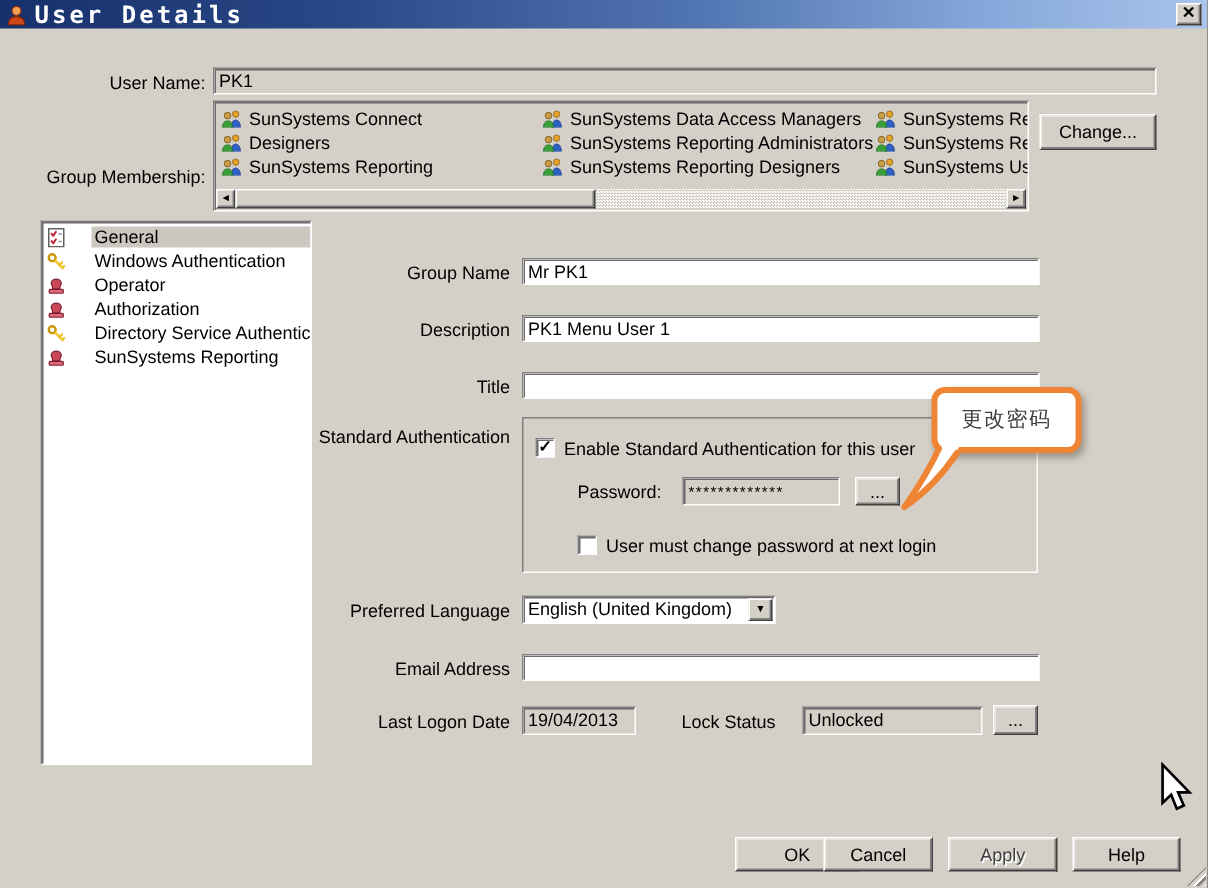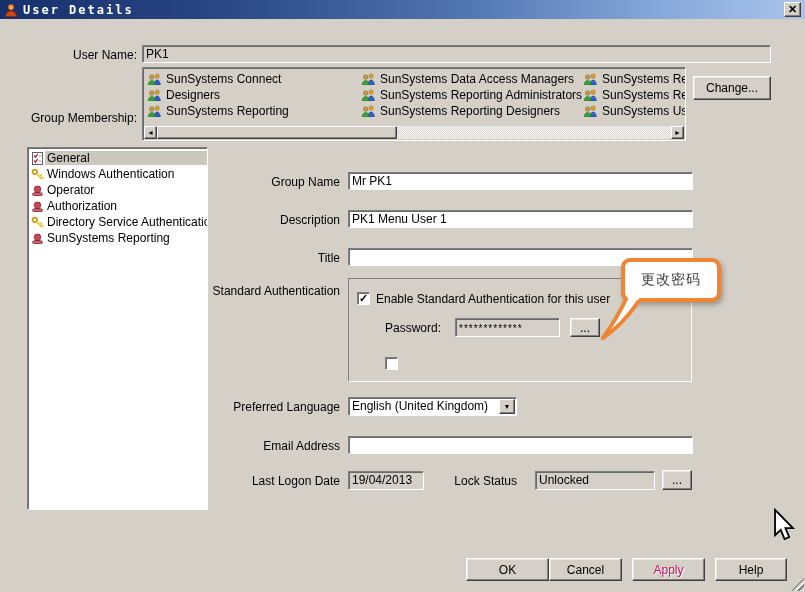--- a/index.html
+++ b/index.html
@@ -3,39 +3,39 @@
 <meta charset="utf-8">
 <style>
   html,body{margin:0;padding:0;background:#555;}
   *{box-sizing:border-box;}
   .window{position:relative;width:805px;height:592px;background:#d4d0c8;overflow:hidden;
           font-family:"Liberation Sans",sans-serif;font-size:12px;color:#000;}
   .titlebar{position:absolute;left:0;top:0;width:805px;height:19px;
     background:linear-gradient(90deg,#16306c 0%,#2a4886 28%,#5276b2 58%,#86a8da 82%,#a9c4ec 100%);
     display:flex;align-items:center;}
   .titlebar .title{color:#fff;font-family:"DejaVu Sans Mono",monospace;font-weight:bold;
-    font-size:12px;letter-spacing:2px;margin-left:5px;white-space:nowrap;}
+    font-size:16px;letter-spacing:2px;margin-left:5px;white-space:nowrap;}
   .app-icon{width:14px;height:14px;margin-left:4px;display:inline-flex;}
   .close-btn{position:absolute;right:4px;top:2px;width:17px;height:15px;
     background:#d4d0c8;border:1px solid;border-color:#fff #404040 #404040 #fff;
     box-shadow:inset -1px -1px 0 #808080;display:flex;align-items:center;justify-content:center;
     font-weight:bold;font-size:11px;line-height:1;padding:0 0 1px 0;}
   .lbl{position:absolute;text-align:right;white-space:nowrap;}
   .field{position:absolute;background:#fff;border:1px solid;border-color:#808080 #fff #fff #808080;
     box-shadow:inset 1px 1px 0 #6a6a6a;padding:1px 3px 0 3px;overflow:hidden;white-space:nowrap;}
   .ro{background:#d4d0c8;}
   .btn{position:absolute;background:#d4d0c8;border:1px solid;border-color:#fff #404040 #404040 #fff;
     box-shadow:inset -1px -1px 0 #808080,inset 1px 1px 0 #e8e5de;
     display:flex;align-items:center;justify-content:center;font-size:12px;cursor:default;}
-  .btn.disabled{color:#be185d;text-shadow:1px 1px 0 #fff;}
+  .btn.disabled{color:#404040;text-shadow:1px 1px 0 #fff;}
   .listbox{position:absolute;background:#d4d0c8;border:1px solid;border-color:#808080 #fff #fff #808080;
     box-shadow:inset 1px 1px 0 #6a6a6a;overflow:hidden;}
   .navbox{position:absolute;background:#fff;border:1px solid;border-color:#808080 #fff #fff #808080;
     box-shadow:inset 1px 1px 0 #6a6a6a;overflow:hidden;padding-top:2px;}
-  .nav-row{display:flex;align-items:center;height:16px;padding-left:3px;}
+  .nav-row{display:flex;align-items:center;height:16px;padding-left:3px;gap:16px;}
   .nav-row .ic{width:14px;height:13px;flex:0 0 14px;display:flex;align-items:center;}
   .nav-row .lab{padding:0 2px;white-space:nowrap;}
   .nav-row.sel .lab{background:#ccc8c0;flex:1;}
   .grp-col{position:absolute;top:3px;}
   .grp-row{display:flex;align-items:center;height:16px;white-space:nowrap;}
   .grp-row .ic{width:15px;height:12px;flex:0 0 15px;margin-right:4px;display:flex;}
   .hscroll{position:absolute;left:1px;right:1px;bottom:1px;height:13px;
     background:repeating-conic-gradient(#ffffff 0% 25%,#d4d0c8 0% 50%) 0 0/2px 2px;}
   .sb-btn{position:absolute;top:0;width:13px;height:13px;background:#d4d0c8;
     border:1px solid;border-color:#fff #404040 #404040 #fff;box-shadow:inset -1px -1px 0 #808080;
@@ -262,20 +262,21 @@
   <div class="field" style="left:348px;top:248px;width:345px;height:18px;"></div>
 
   <div class="lbl" style="left:200px;top:284px;width:140px;">Standard Authentication</div>
   <div class="groupframe" style="left:348px;top:278px;width:344px;height:104px;"></div>
   <div class="checkbox" style="left:357px;top:292px;">✓</div>
   <div class="lbl" style="left:376px;top:292px;width:300px;text-align:left;">Enable Standard Authentication for this user</div>
   <div class="lbl" style="left:385px;top:321px;width:70px;text-align:left;">Password:</div>
   <div class="field ro" style="left:455px;top:318px;width:105px;height:19px;font-size:10px;letter-spacing:1px;padding-top:4px;">*************</div>
   <button class="btn" style="left:570px;top:318px;width:30px;height:19px;">...</button>
   <div class="checkbox" style="left:385px;top:357px;"></div>
+  <div class="lbl" style="left:404px;top:357px;width:280px;text-align:left;">User must change password at next login</div>
 
   <div class="callout-bubble">
     <span style="color:#404040;">更改密码</span>
   </div>
   <div class="callout-tail">
     <svg width="56" height="46" viewBox="0 0 56 46">
       <path d="M28 0 C22 14 14 28 4 42 C18 32 32 18 42 0 Z" fill="#fff"></path>
       <path d="M28 2 C22 15 14 28 5 41" stroke="#ee8434" stroke-width="4" fill="none" stroke-linecap="round"></path>
       <path d="M5 41 C18 32 30 20 40 5" stroke="#ee8434" stroke-width="4" fill="none" stroke-linecap="round"></path>
     </svg>
@@ -289,21 +290,21 @@
 
   <div class="lbl" style="left:200px;top:439px;width:140px;">Email Address</div>
   <div class="field" style="left:348px;top:436px;width:345px;height:18px;"></div>
 
   <div class="lbl" style="left:200px;top:474px;width:140px;">Last Logon Date</div>
   <div class="field ro" style="left:348px;top:471px;width:76px;height:19px;">19/04/2013</div>
   <div class="lbl" style="left:417px;top:474px;width:100px;">Lock Status</div>
   <div class="field ro" style="left:535px;top:471px;width:120px;height:19px;">Unlocked</div>
   <button class="btn" style="left:662px;top:470px;width:30px;height:20px;">...</button>
 
-  <button class="btn" style="left:466px;top:558px;width:83px;height:23px;">OK</button>
+  <button class="btn" style="left:490px;top:558px;width:83px;height:23px;">OK</button>
   <button class="btn" style="left:549px;top:558px;width:73px;height:23px;">Cancel</button>
   <button class="btn disabled" style="left:632px;top:558px;width:73px;height:23px;">Apply</button>
   <button class="btn" style="left:715px;top:558px;width:72px;height:23px;">Help</button>
 
   <div class="grip"></div>
 
   <div class="cursor">
     <svg width="24" height="34" viewBox="0 0 13 19">
       <path d="M1.5 1 L1.5 15.2 L4.7 12.2 L6.8 17.4 L9.4 16.2 L7.3 11.3 L11.5 11.3 Z" fill="#fff" stroke="#000" stroke-width="1"></path>
     </svg>

